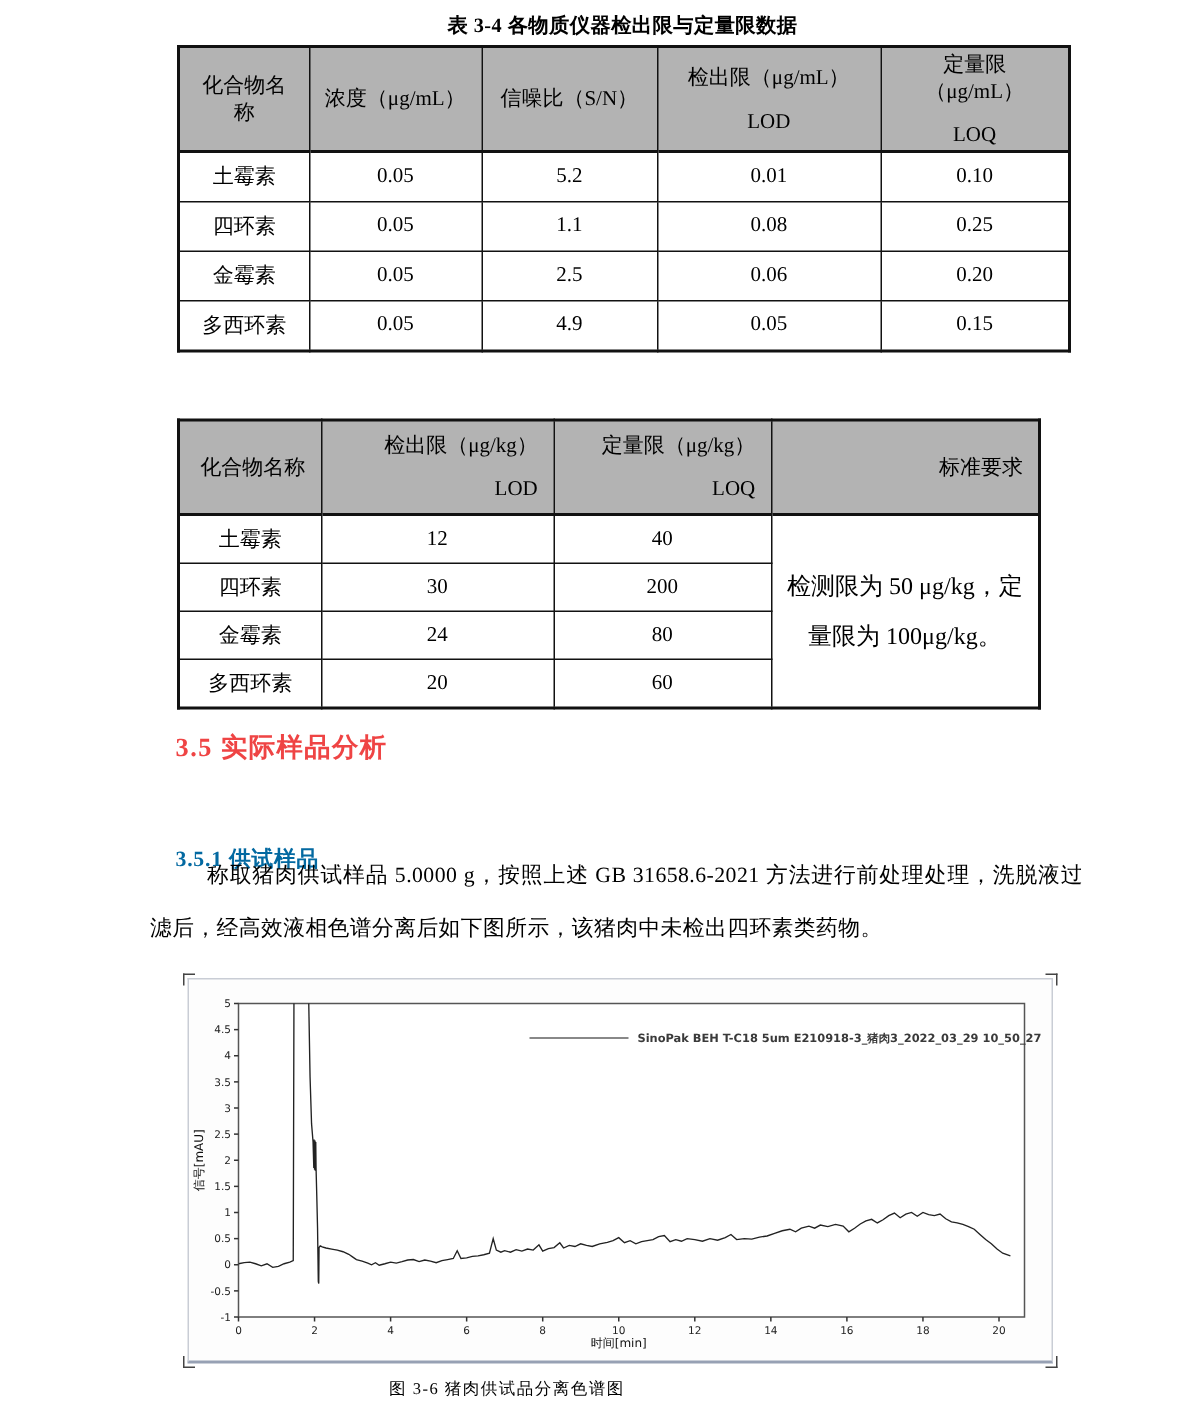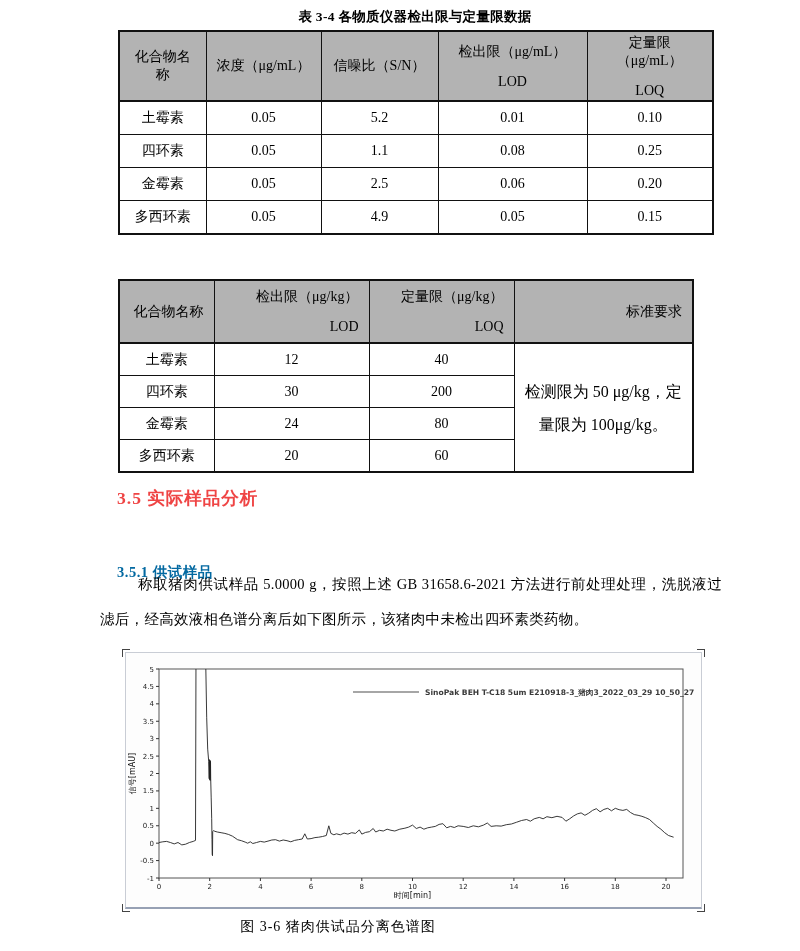--- a/index.html
+++ b/index.html
@@ -26,21 +26,21 @@
   .h3{position:absolute;left:117px;top:544px;font-size:14.5px;font-weight:bold;color:#0369a1;letter-spacing:.5px;margin-top:19px;}
   .para{position:absolute;left:100px;top:567px;width:622px;font-size:14.5px;line-height:35px;
         text-align:justify;text-indent:38px;letter-spacing:.3px;}
   .figure{position:absolute;left:125px;top:652px;width:575px;height:254px;
           background:#fdfdfd;border:1px solid #c9cdd5;border-bottom:2px solid #97a1b4;}
   .cm{position:absolute;width:7px;height:7px;}
   .cm-tl{left:-4px;top:-4px;border-left:1.5px solid #444;border-top:1.5px solid #444;}
   .cm-tr{right:-4px;top:-4px;border-right:1.5px solid #444;border-top:1.5px solid #444;}
   .cm-bl{left:-4px;bottom:-5px;border-left:1.5px solid #444;border-bottom:1.5px solid #444;}
   .cm-br{right:-4px;bottom:-5px;border-right:1.5px solid #444;border-bottom:1.5px solid #444;}
-  .caption{position:absolute;left:0;top:918px;width:676px;text-align:center;font-size:14px;letter-spacing:1px;}
+  .caption{position:absolute;left:0;top:918px;width:676px;text-align:center;font-size:11px;letter-spacing:1px;}
   svg text{font-family:"DejaVu Sans","Liberation Sans",sans-serif;}
 </style>
 </head>
 <body>
 
 <div class="page">
 
   <div class="tbl-title" id="t1-title">表 3-4  各物质仪器检出限与定量限数据</div>
 
   <table id="table1">

